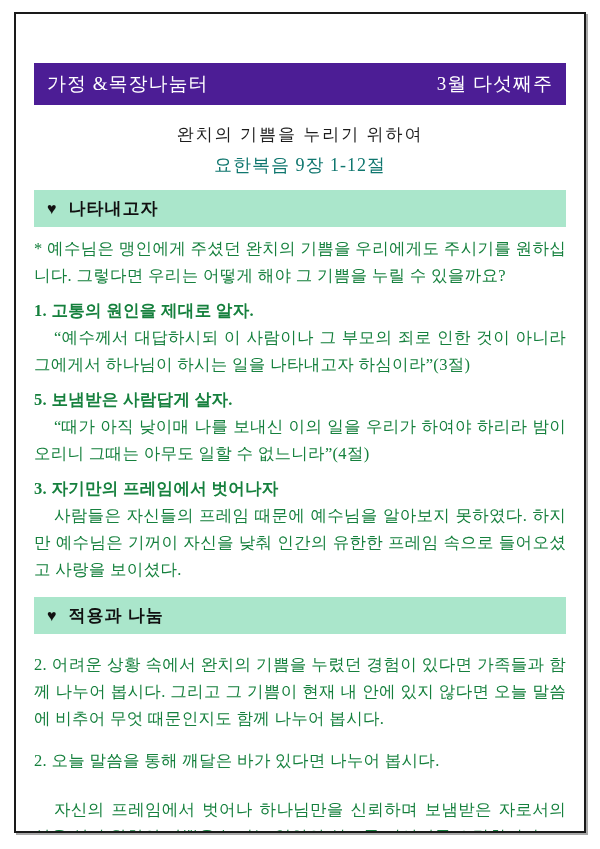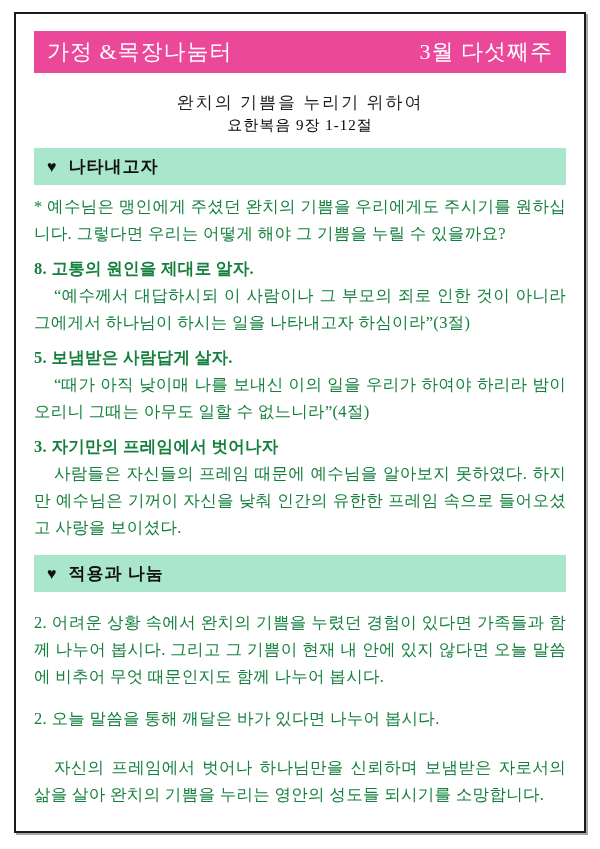--- a/index.html
+++ b/index.html
@@ -14,41 +14,43 @@
     left: 14px; top: 12px;
     width: 572px; height: 821px;
     border: 2px solid #1a1a1a;
     box-shadow: 2px 2px 0 #a8a8a8;
     background: #ffffff;
     padding: 17px 18px 0 18px;
     overflow: hidden;
   }
   .header-bar {
     height: 42px;
-    background: #ec4899;
+    background: #4c1d95;
     color: #ffffff;
     display: flex;
     align-items: center;
     justify-content: space-between;
     padding: 0 13px;
-    font-size: 22px;
+    font-size: 19px;
     letter-spacing: 1px;
+    margin-top: 32px;
   }
   .doc-title {
     margin-top: 17px;
     text-align: center;
     font-size: 17px;
     color: #1c1c1c;
     letter-spacing: 2px;
     line-height: 26px;
   }
   .doc-subtitle {
+    margin-top: 5px;
     text-align: center;
-    font-size: 15px;
-    color: #000000;
+    font-size: 18px;
+    color: #0f766e;
     letter-spacing: 1px;
   }
   .section-bar {
     margin-top: 13px;
     height: 37px;
     background: #aae6cb;
     display: flex;
     align-items: center;
     padding-left: 13px;
     font-size: 17px;
@@ -88,21 +90,21 @@
   <div class="doc-subtitle">요한복음 9장 1-12절</div>
 
   <div class="section-bar">
     <span class="heart">♥</span>
     <span>나타내고자</span>
   </div>
 
   <p class="body-text intro-para">* 예수님은 맹인에게 주셨던 완치의 기쁨을 우리에게도 주시기를 원하십니다. 그렇다면 우리는 어떻게 해야 그 기쁨을 누릴 수 있을까요?</p>
 
   <div class="point">
-    <p class="body-text point-heading">8. 고통의 원인을 제대로 알자.</p>
+    <p class="body-text point-heading">1. 고통의 원인을 제대로 알자.</p>
     <p class="body-text point-body">“예수께서 대답하시되 이 사람이나 그 부모의 죄로 인한 것이 아니라 그에게서 하나님이 하시는 일을 나타내고자 하심이라”(3절)</p>
   </div>
 
   <div class="point">
     <p class="body-text point-heading">5. 보냄받은 사람답게 살자.</p>
     <p class="body-text point-body">“때가 아직 낮이매 나를 보내신 이의 일을 우리가 하여야 하리라 밤이 오리니 그때는 아무도 일할 수 없느니라”(4절)</p>
   </div>
 
   <div class="point">
     <p class="body-text point-heading">3. 자기만의 프레임에서 벗어나자</p>

